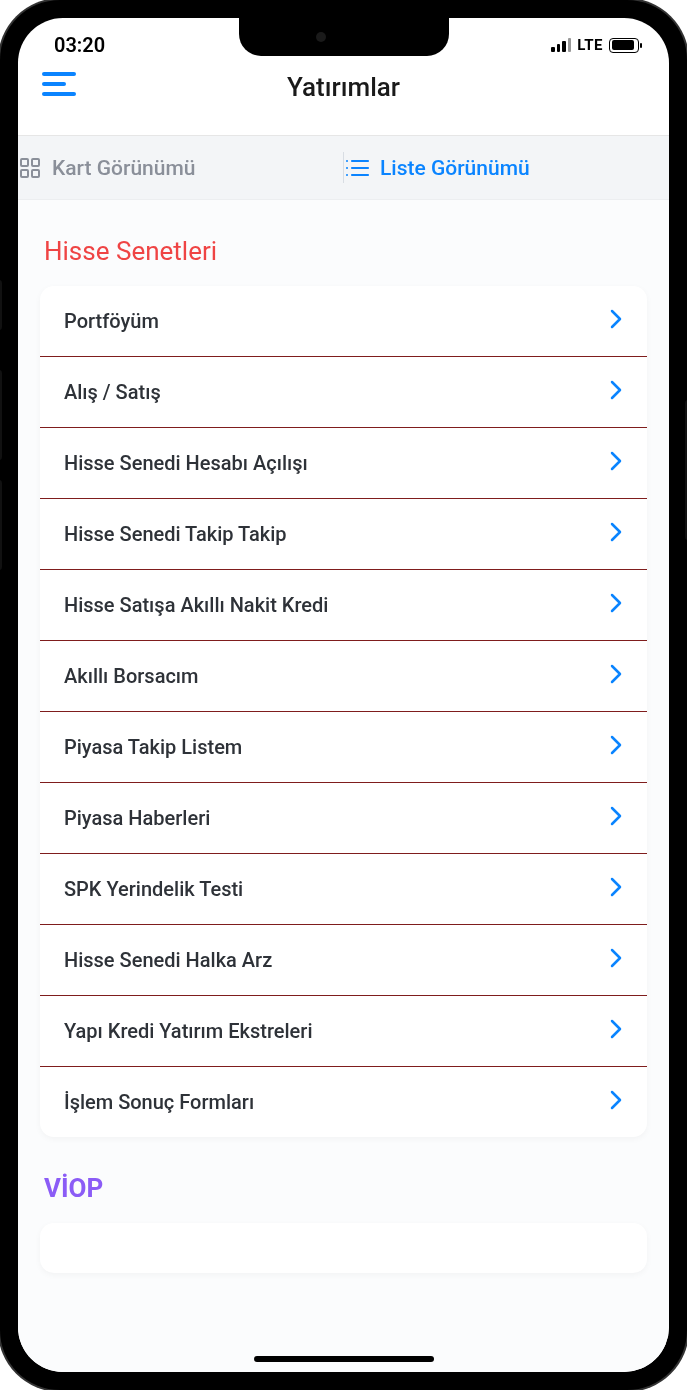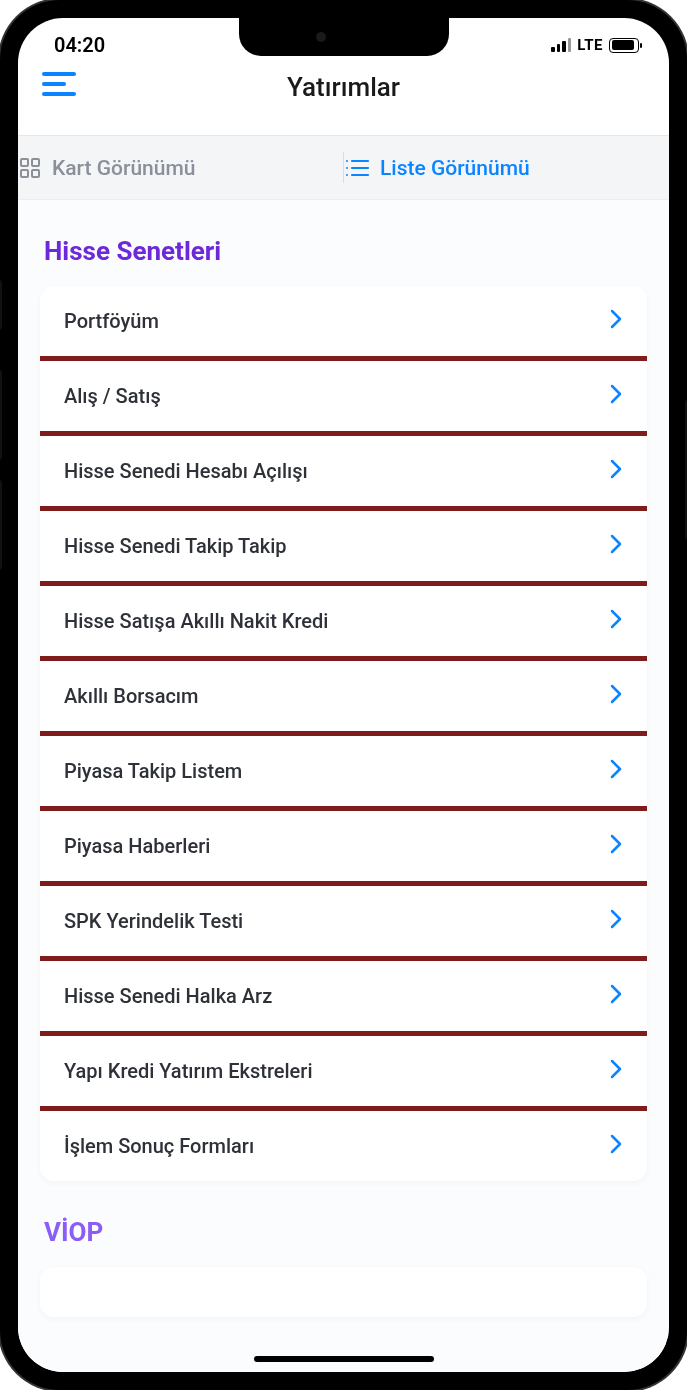--- a/index.html
+++ b/index.html
@@ -177,36 +177,36 @@
   .toggle-icon { display:flex; }
 
   .content {
     flex: 1;
     overflow-y: auto;
     padding: 24px 22px 0 22px;
     background: #fbfcfd;
   }
   .section-title {
     font-size: 26px;
-    font-weight: 700;
-    color: #6d28d9;
+    font-weight: 400;
+    color: #ef4444;
     margin: 12px 0 20px 4px;
   }
   .list-card {
     background: #fff;
     border-radius: 14px;
     box-shadow: 0 2px 6px rgba(0,0,0,0.04);
     overflow: hidden;
   }
   .list-row {
     display: flex;
     align-items: center;
     justify-content: space-between;
     padding: 22px 24px;
-    border-bottom: 5px solid #7f1d1d;
+    border-bottom: 1px solid #7f1d1d;
     cursor: pointer;
   }
   .list-row:last-child { border-bottom: none; }
   .row-label {
     font-size: 20px;
     font-weight: 500;
     color: #2e3238;
   }
   .chevron {
     color: #0a84ff;
@@ -243,21 +243,21 @@
   <div class="side-btn side-left-2"></div>
   <div class="side-btn side-left-3"></div>
   <div class="side-btn side-right"></div>
 
   <div class="phone-screen">
     <div class="notch">
       <div class="notch-dot"></div>
     </div>
 
     <div class="status-bar">
-      <span>04:20</span>
+      <span>03:20</span>
       <div class="status-right">
         <div class="signal-bars">
           <span></span>
             <span></span>
             <span></span>
             <span></span>
         </div>
         <span class="lte">LTE</span>
         <div class="battery">
           <div class="battery-fill"></div>

